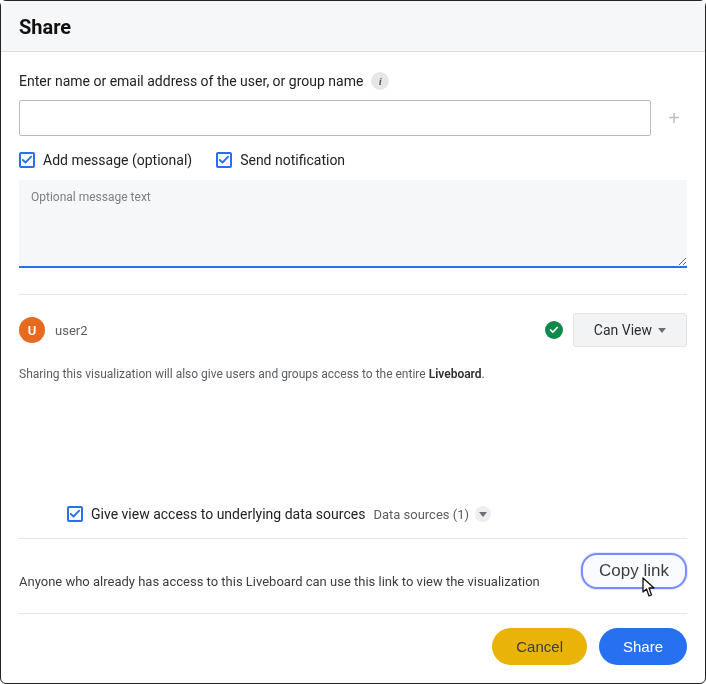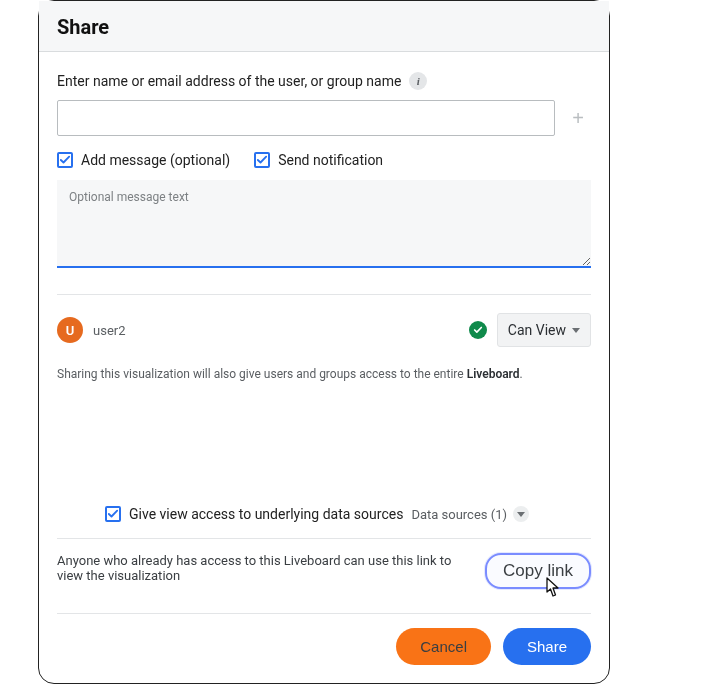--- a/index.html
+++ b/index.html
@@ -5,28 +5,27 @@
   * { box-sizing: border-box; }
   html, body { margin: 0; padding: 0; }
   body {
     font-family: -apple-system, BlinkMacSystemFont, "Segoe UI", Roboto, Helvetica, Arial, sans-serif;
     background: #fff;
     width: 706px;
     height: 684px;
     overflow: hidden;
   }
   .dialog {
-    width: 572px;
+    width: 706px;
     height: 684px;
     border: 1px solid #222;
-    border-radius: 16px;
+    border-radius: 6px;
     display: flex;
     flex-direction: column;
     background: #fff;
-    margin-left: 38px;
   }
   .dialog-header {
     background: #f6f7f8;
     border-bottom: 1px solid #d9dcde;
     padding: 14px 18px 12px 18px;
   }
   .dialog-title {
     font-size: 20px;
     font-weight: 700;
     color: #111;
@@ -160,21 +159,21 @@
     display: inline-flex;
     align-items: center;
     justify-content: center;
     color: #fff;
   }
   .status-dot svg { width: 10px; height: 10px; display: block; }
   .perm-select {
     background: #f2f3f4;
     border: 1px solid #e1e3e5;
     border-radius: 3px;
-    padding: 8px 10px;
+    padding: 8px 20px;
     display: inline-flex;
     align-items: center;
     gap: 6px;
     cursor: pointer;
     font-size: 14px;
     color: #2b2f33;
   }
   .caret {
     width: 0; height: 0;
     border-left: 4px solid transparent;
@@ -206,21 +205,21 @@
   .ds-caret-circle {
     width: 16px; height: 16px;
     border-radius: 50%;
     background: #eceeef;
     display: inline-flex;
     align-items: center;
     justify-content: center;
   }
   .link-row {
     display: flex;
-    align-items: flex-start;
+    align-items: flex-end;
     gap: 10px;
     margin-bottom: 10px;
     position: relative;
   }
   .link-note { font-size: 13px; color: #3a3e42; flex: 1; }
   .copy-btn {
     border: 2px solid #7a8cff;
     background: #fafbff;
     color: #3a3e42;
     border-radius: 16px;
@@ -247,21 +246,21 @@
     gap: 12px;
     padding: 0 0 4px 0;
   }
   .btn {
     border: none;
     border-radius: 20px;
     padding: 10px 24px;
     font-size: 15px;
     cursor: pointer;
   }
-  .btn-secondary { background: #f97316; color: #3a3e42; }
+  .btn-secondary { background: #eab308; color: #3a3e42; }
   .btn-primary { background: #2770ef; color: #fff; }
 </style>
 </head>
 <body>
 
 <div class="dialog">
   <div class="dialog-header">
     <div class="dialog-title">Share</div>
   </div>
 

